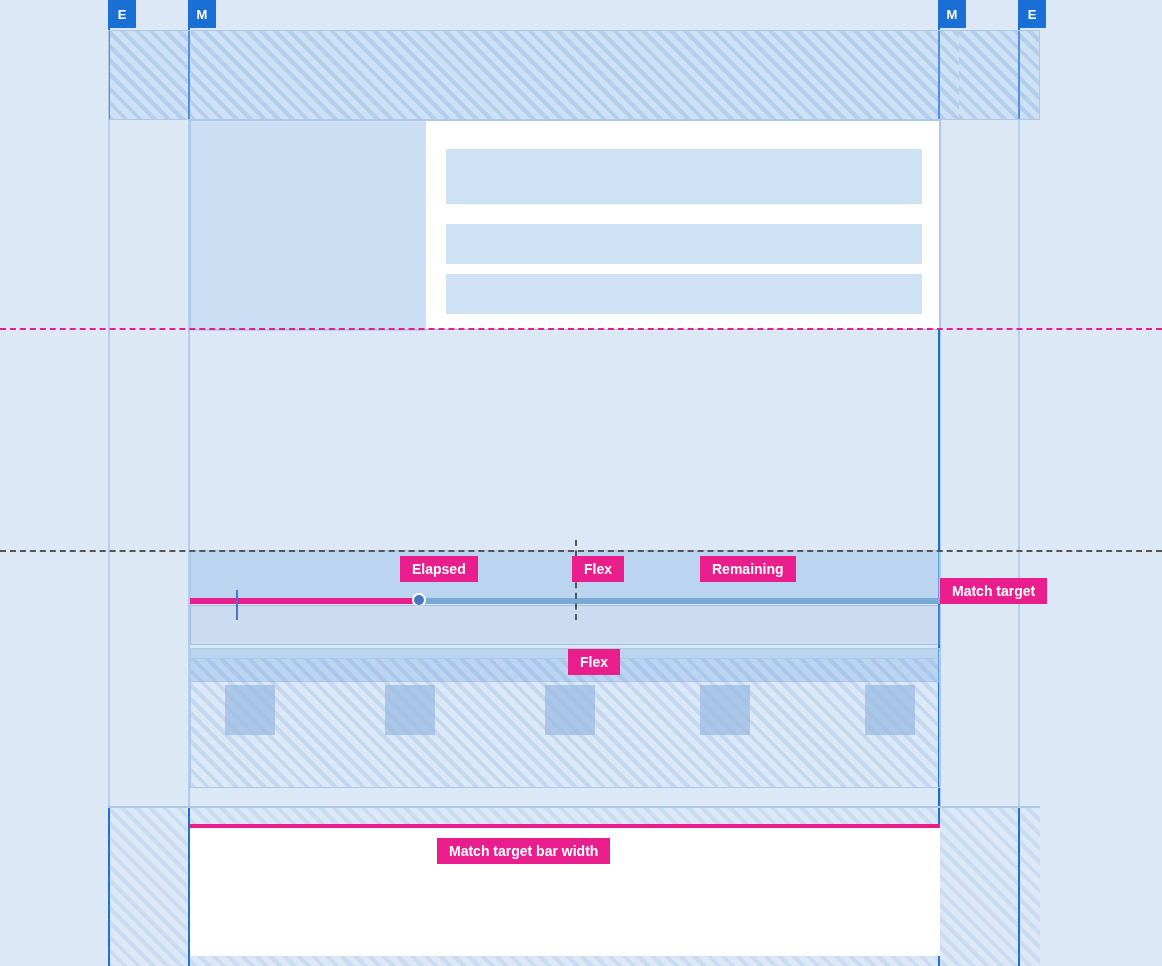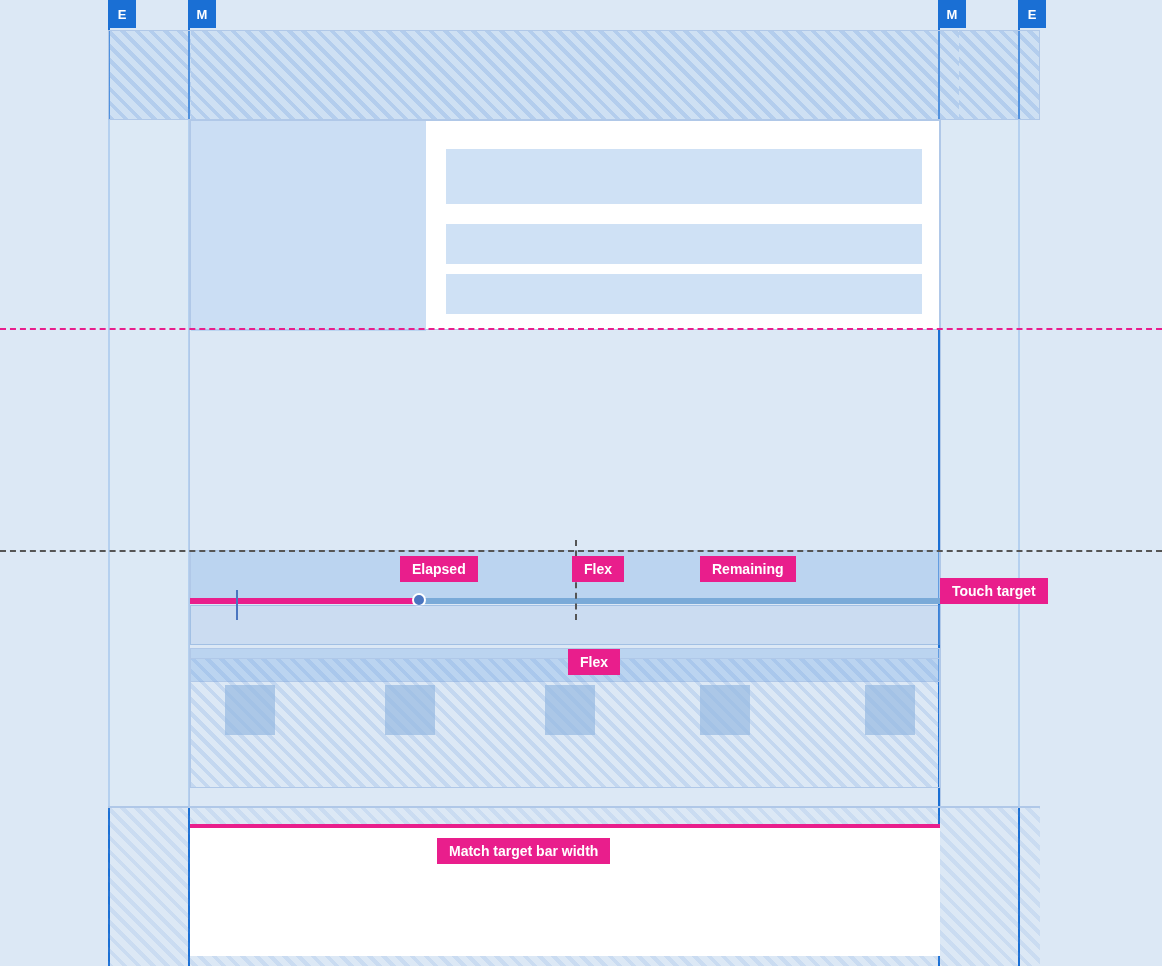--- a/index.html
+++ b/index.html
@@ -191,21 +191,21 @@
 <div style="position:absolute; top:550px; left:190px; width:750px; height:50px; background:rgba(160,195,235,0.55); border:1px solid #b0c8e8;">
 </div>
 
 <div style="position:absolute; top:598px; left:190px; width:750px; height:6px; background:#7aaad8;">
   <div style="position:absolute;top:0;left:0;width:225px;height:100%;background:#e91e8c;"></div>
   <div style="position:absolute;top:-5px;left:222px;width:14px;height:14px;background:#4a75c0;border-radius:50%;border:2px solid white;"></div>
 </div>
 
 <div style="position:absolute; top:605px; left:190px; width:750px; height:40px; background:rgba(150,185,230,0.25); border:1px solid rgba(100,150,210,0.4);"></div>
 
-<div class="label-badge" style="top: 578px; left: 940px;">Touch target</div>
+<div class="label-badge" style="top: 578px; left: 940px;">Match target</div>
 
 <div class="label-badge" style="top: 556px; left: 572px;">Flex</div>
 
 <div class="label-badge" style="top: 556px; left: 400px;">Elapsed</div>
 
 <div class="label-badge" style="top: 556px; left: 700px;">Remaining</div>
 
 <div style="position:absolute; top:648px; left:190px; width:750px; height:34px; background:rgba(160,195,235,0.55); border:1px solid #b0c8e8; display:flex; align-items:center; justify-content:center;">
 </div>
 

